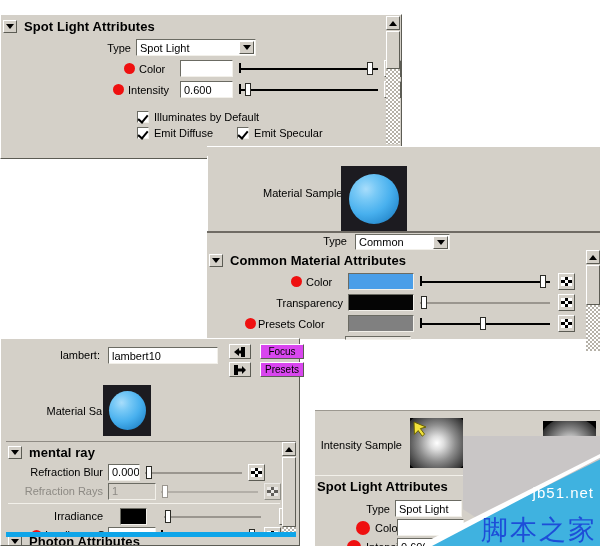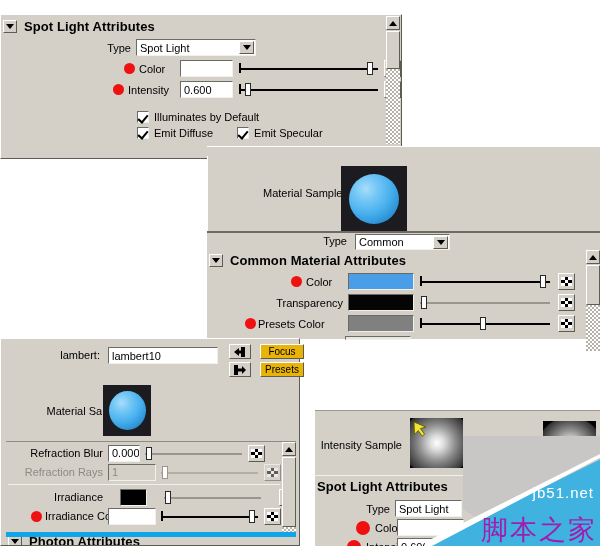--- a/index.html
+++ b/index.html
@@ -270,21 +270,21 @@
     background: radial-gradient(circle, #ffffff 0%, #dedede 14%, #8c8c8c 38%, #3a3a3a 66%, #000 84%);
   }
 
   .sep {
     height: 1px;
     background: #8f8b84;
     border-bottom: 1px solid #f2f0ea;
   }
 
   .pushbtn {
-    background: #eab308;
+    background: #d946ef;
     border-top: 1px solid #ffffff;
     border-left: 1px solid #ffffff;
     border-right: 1px solid #5c5c54;
     border-bottom: 1px solid #5c5c54;
     font-size: 10px;
     display: flex; align-items: center; justify-content: center;
     height: 15px;
   }
   .icobtn {
     background: #d4d0c8;
@@ -320,21 +320,21 @@
     position: absolute;
     right: 6px; top: 30px;
     color: #ffffff;
     font-size: 15px;
     letter-spacing: 1px;
     font-family: "Liberation Sans", sans-serif;
   }
   .wm-cn {
     position: absolute;
     right: 3px; bottom: 2px;
-    color: #a21caf;
+    color: #1d4ed8;
     font-size: 27px;
     letter-spacing: 2px;
     font-family: Liberation Sans, sans-serif;
     line-height: 1;
   }
 
   .gray-sheet {
     position: absolute;
     background: #c9c6c6;
   }
@@ -589,20 +589,26 @@
     <div style="position:absolute; left:5px; top:102px; width:290px; height:101px;
                 border-top:1px solid #8f8b84;">
       <div class="vscroll" style="right:0px; top:0px; height:101px; width:14px;">
         <div class="sb-btn" style="margin-bottom:1px;">
           <i style="border-bottom:5px solid #000; border-top:none;"></i>
         </div>
         <div class="sb-thumb" style="height:70px;"></div>
         <div class="sb-trough" style="height:15px;"></div>
       </div>
 
+      <div class="frame-header" style="margin-top:2px;">
+        <div class="tri-btn">
+            <i></i>
+          </div>
+        <span class="frame-title">mental ray</span>
+      </div>
 
       <div class="row" style="margin-top:2px; height:18px;">
         <span class="lbl" style="width:102px;">Refraction Blur</span>
         <div class="field" style="width:32px;">
           <span>0.000</span>
         </div>
         <div class="slider" style="width:97px; margin-left:5px;">
           <div class="track lite"></div>
           <div class="handle" style="left:1px;"></div>
         </div>

